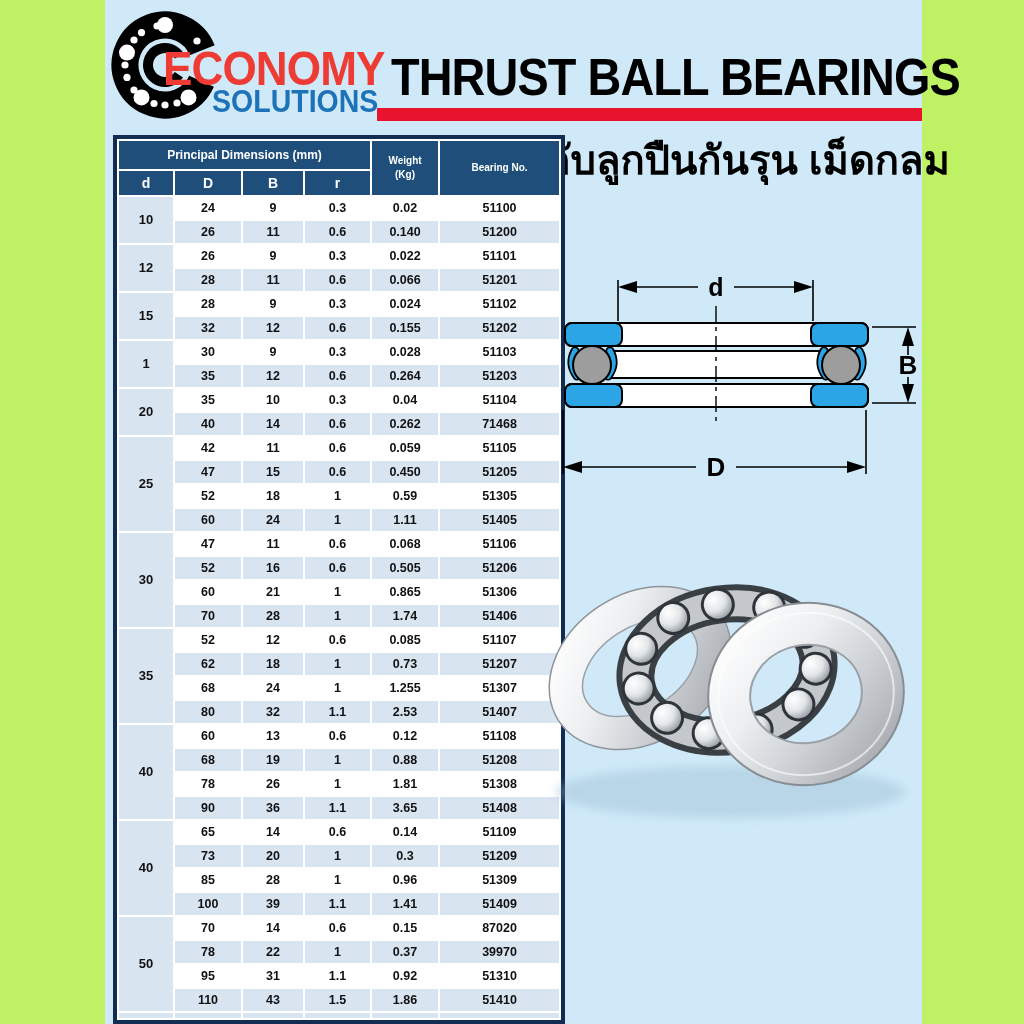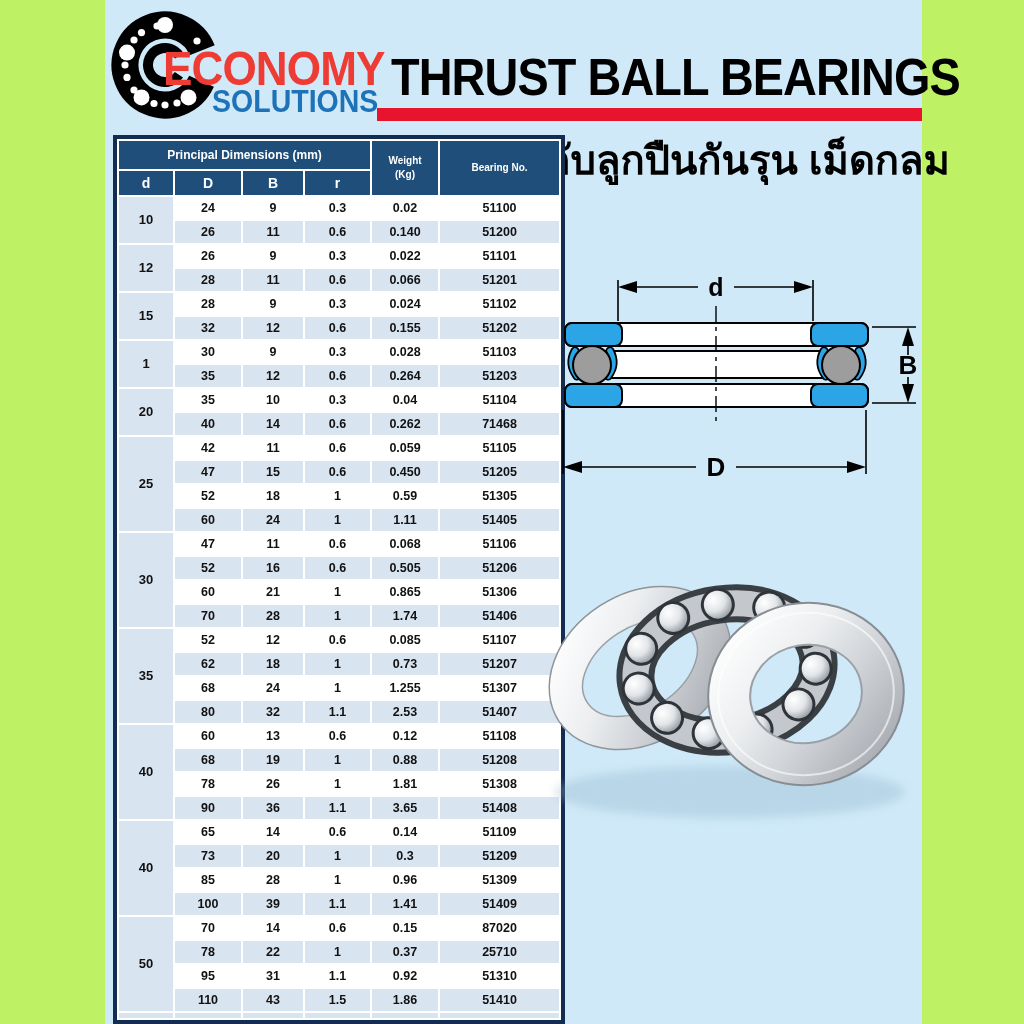--- a/index.html
+++ b/index.html
@@ -334,21 +334,21 @@
           <td class="">14</td>
           <td class="">0.6</td>
           <td class="">0.15</td>
           <td class="">87020</td>
         </tr>
         <tr>
           <td class="alt">78</td>
           <td class="alt">22</td>
           <td class="alt">1</td>
           <td class="alt">0.37</td>
-          <td class="alt">25710</td>
+          <td class="alt">39970</td>
         </tr>
         <tr>
           <td class="">95</td>
           <td class="">31</td>
           <td class="">1.1</td>
           <td class="">0.92</td>
           <td class="">51310</td>
         </tr>
         <tr>
           <td class="alt">110</td>

